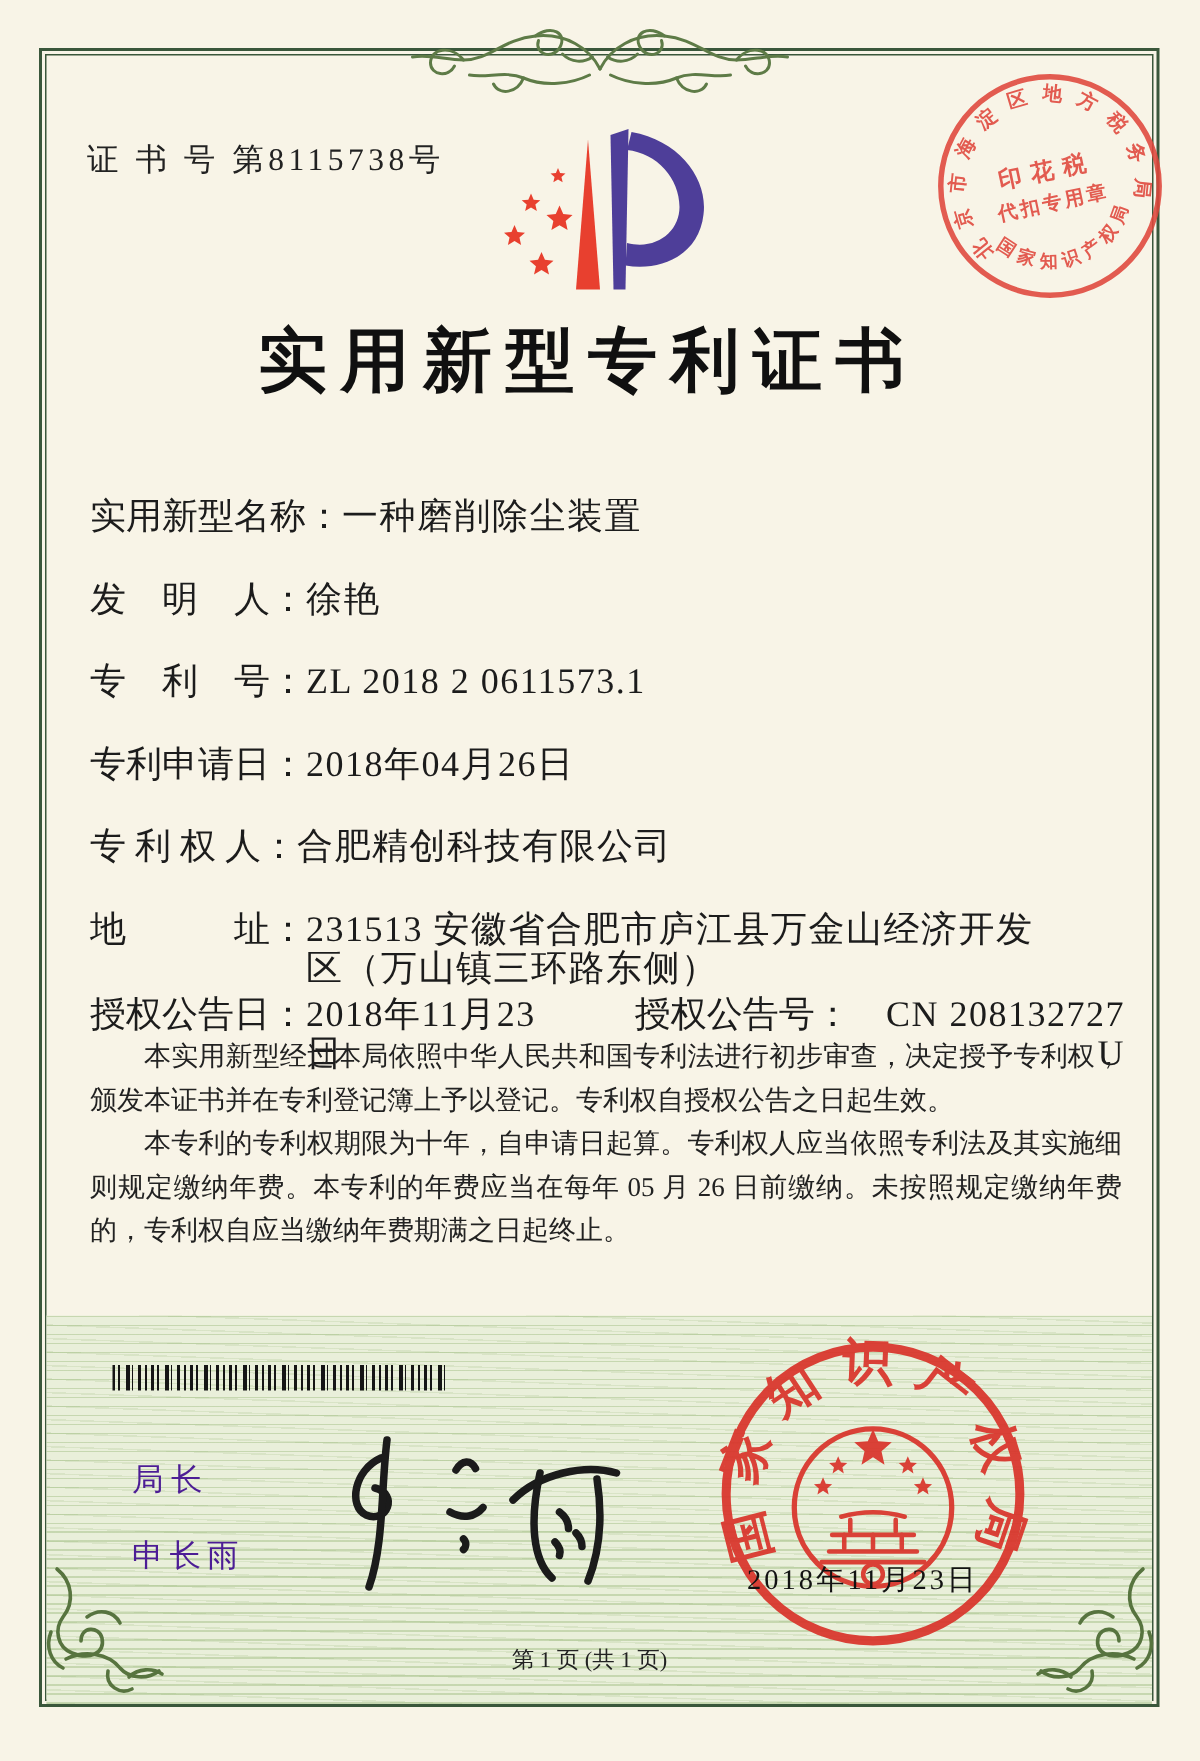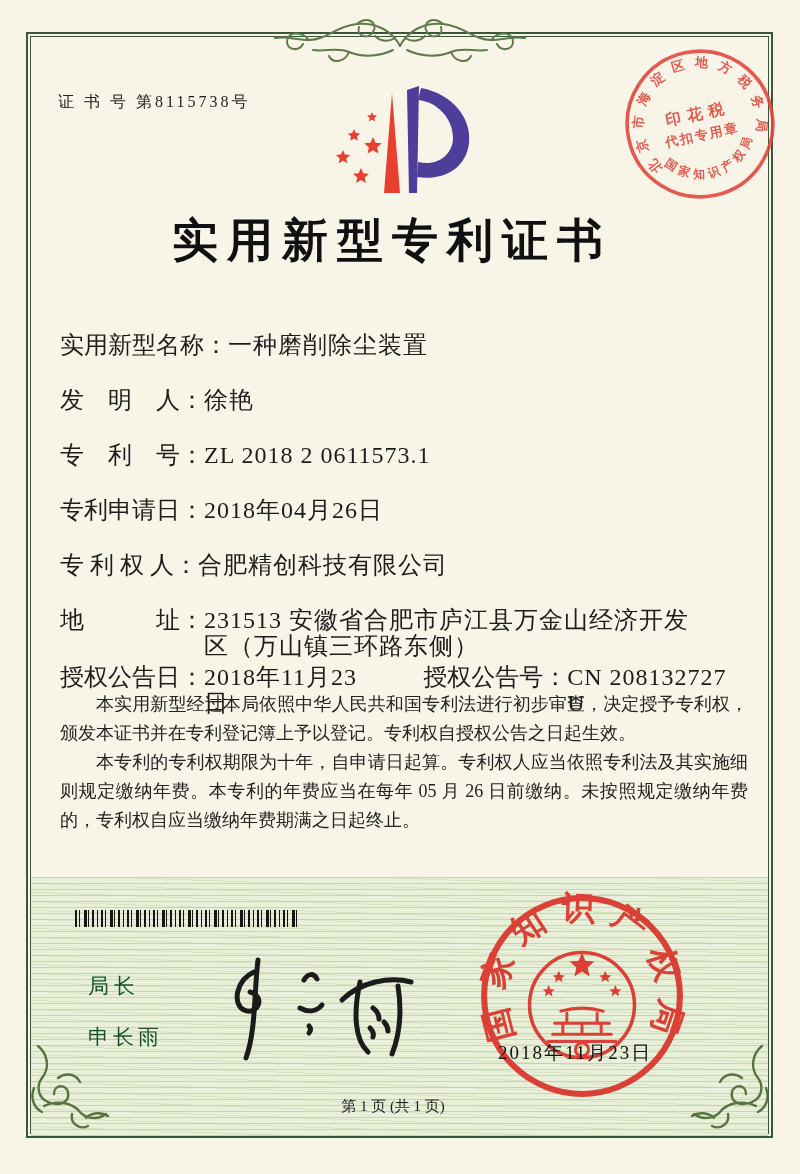--- a/index.html
+++ b/index.html
@@ -11,46 +11,46 @@
   .frame-inner{position:absolute;inset:2px;border:1px solid #3a573b;}
   
   .green-band{position:absolute;left:31px;top:877px;width:737px;height:259px;
       background:#e9efda;
       background-image:repeating-linear-gradient(0deg,
          rgba(150,182,118,.42) 0px, rgba(150,182,118,.42) 1px,
          rgba(233,239,218,0) 1px, rgba(233,239,218,0) 6px),
         repeating-linear-gradient(2deg,
          rgba(150,182,118,.20) 0px, rgba(150,182,118,.20) 1px,
          rgba(233,239,218,0) 1px, rgba(233,239,218,0) 9px);}
-  .cert-no{position:absolute;left:58px;top:92px;font-size:16px;letter-spacing:3px;color:#222;}
+  .cert-no{position:absolute;left:58px;top:92px;font-size:21px;letter-spacing:3px;color:#222;}
   .logo{position:absolute;left:322px;top:80px;width:156px;height:122px;}
   .tax-stamp{position:absolute;left:622px;top:46px;width:156px;height:156px;
              transform:rotate(-12deg);opacity:.88;}
   .title{position:absolute;left:0;right:16px;top:210px;text-align:center;
          font-size:46px;font-weight:bold;letter-spacing:9px;color:#101010;}
   .fields{position:absolute;left:60px;top:332px;width:690px;font-size:24px;}
   .frow{display:flex;align-items:flex-start;line-height:26px;margin-bottom:29px;}
   .flabel{flex:0 0 122px;white-space:pre;}
   .fvalue{letter-spacing:1px;}
   .frow.addr{margin-bottom:5px;}
   .frow.addr .fvalue{max-width:500px;}
-  .pair2{margin-left:42px;display:flex;}
+  .pair2{margin-left:42px;display:flex;text-align:right;}
   .paragraphs{position:absolute;left:60px;top:690px;width:688px;font-size:18px;
               line-height:29px;text-align:justify;color:#222;}
   .paragraphs p{margin:0;text-indent:2em;font-family:Liberation Serif, serif;}
   .barcode{position:absolute;left:75px;top:910px;width:222px;height:17px;
       background:repeating-linear-gradient(90deg,
         #151515 0 2px, transparent 2px 4px,
         #151515 4px 5px, transparent 5px 9px,
         #151515 9px 12px, transparent 12px 13px,
         #151515 13px 14px, transparent 14px 17px,
         #151515 17px 19px, transparent 19px 22px,
         #151515 22px 23px, transparent 23px 26px);}
   .officer{position:absolute;left:88px;top:972px;font-family:"Liberation Sans",sans-serif;
-           font-size:21px;color:#14532d;}
+           font-size:21px;color:#4c1d95;}
   .officer-title{letter-spacing:5px;margin-bottom:23px;}
   .officer-name{letter-spacing:4px;}
   .signature{position:absolute;left:208px;top:952px;width:235px;height:118px;z-index:6;}
   .seal{position:absolute;left:474px;top:888px;width:216px;height:216px;opacity:.93;z-index:4;}
   .seal-date{position:absolute;left:498px;top:1040px;font-size:19px;letter-spacing:2px;
              color:#121212;z-index:6;}
   .footer{position:absolute;left:0;right:14px;top:1097px;text-align:center;font-size:15px;
           color:#222;z-index:6;}
   .top-ornament{position:absolute;left:265px;top:6px;width:270px;height:62px;z-index:3;}
   .corner-ornament{position:absolute;top:1044px;width:96px;height:96px;z-index:3;}

